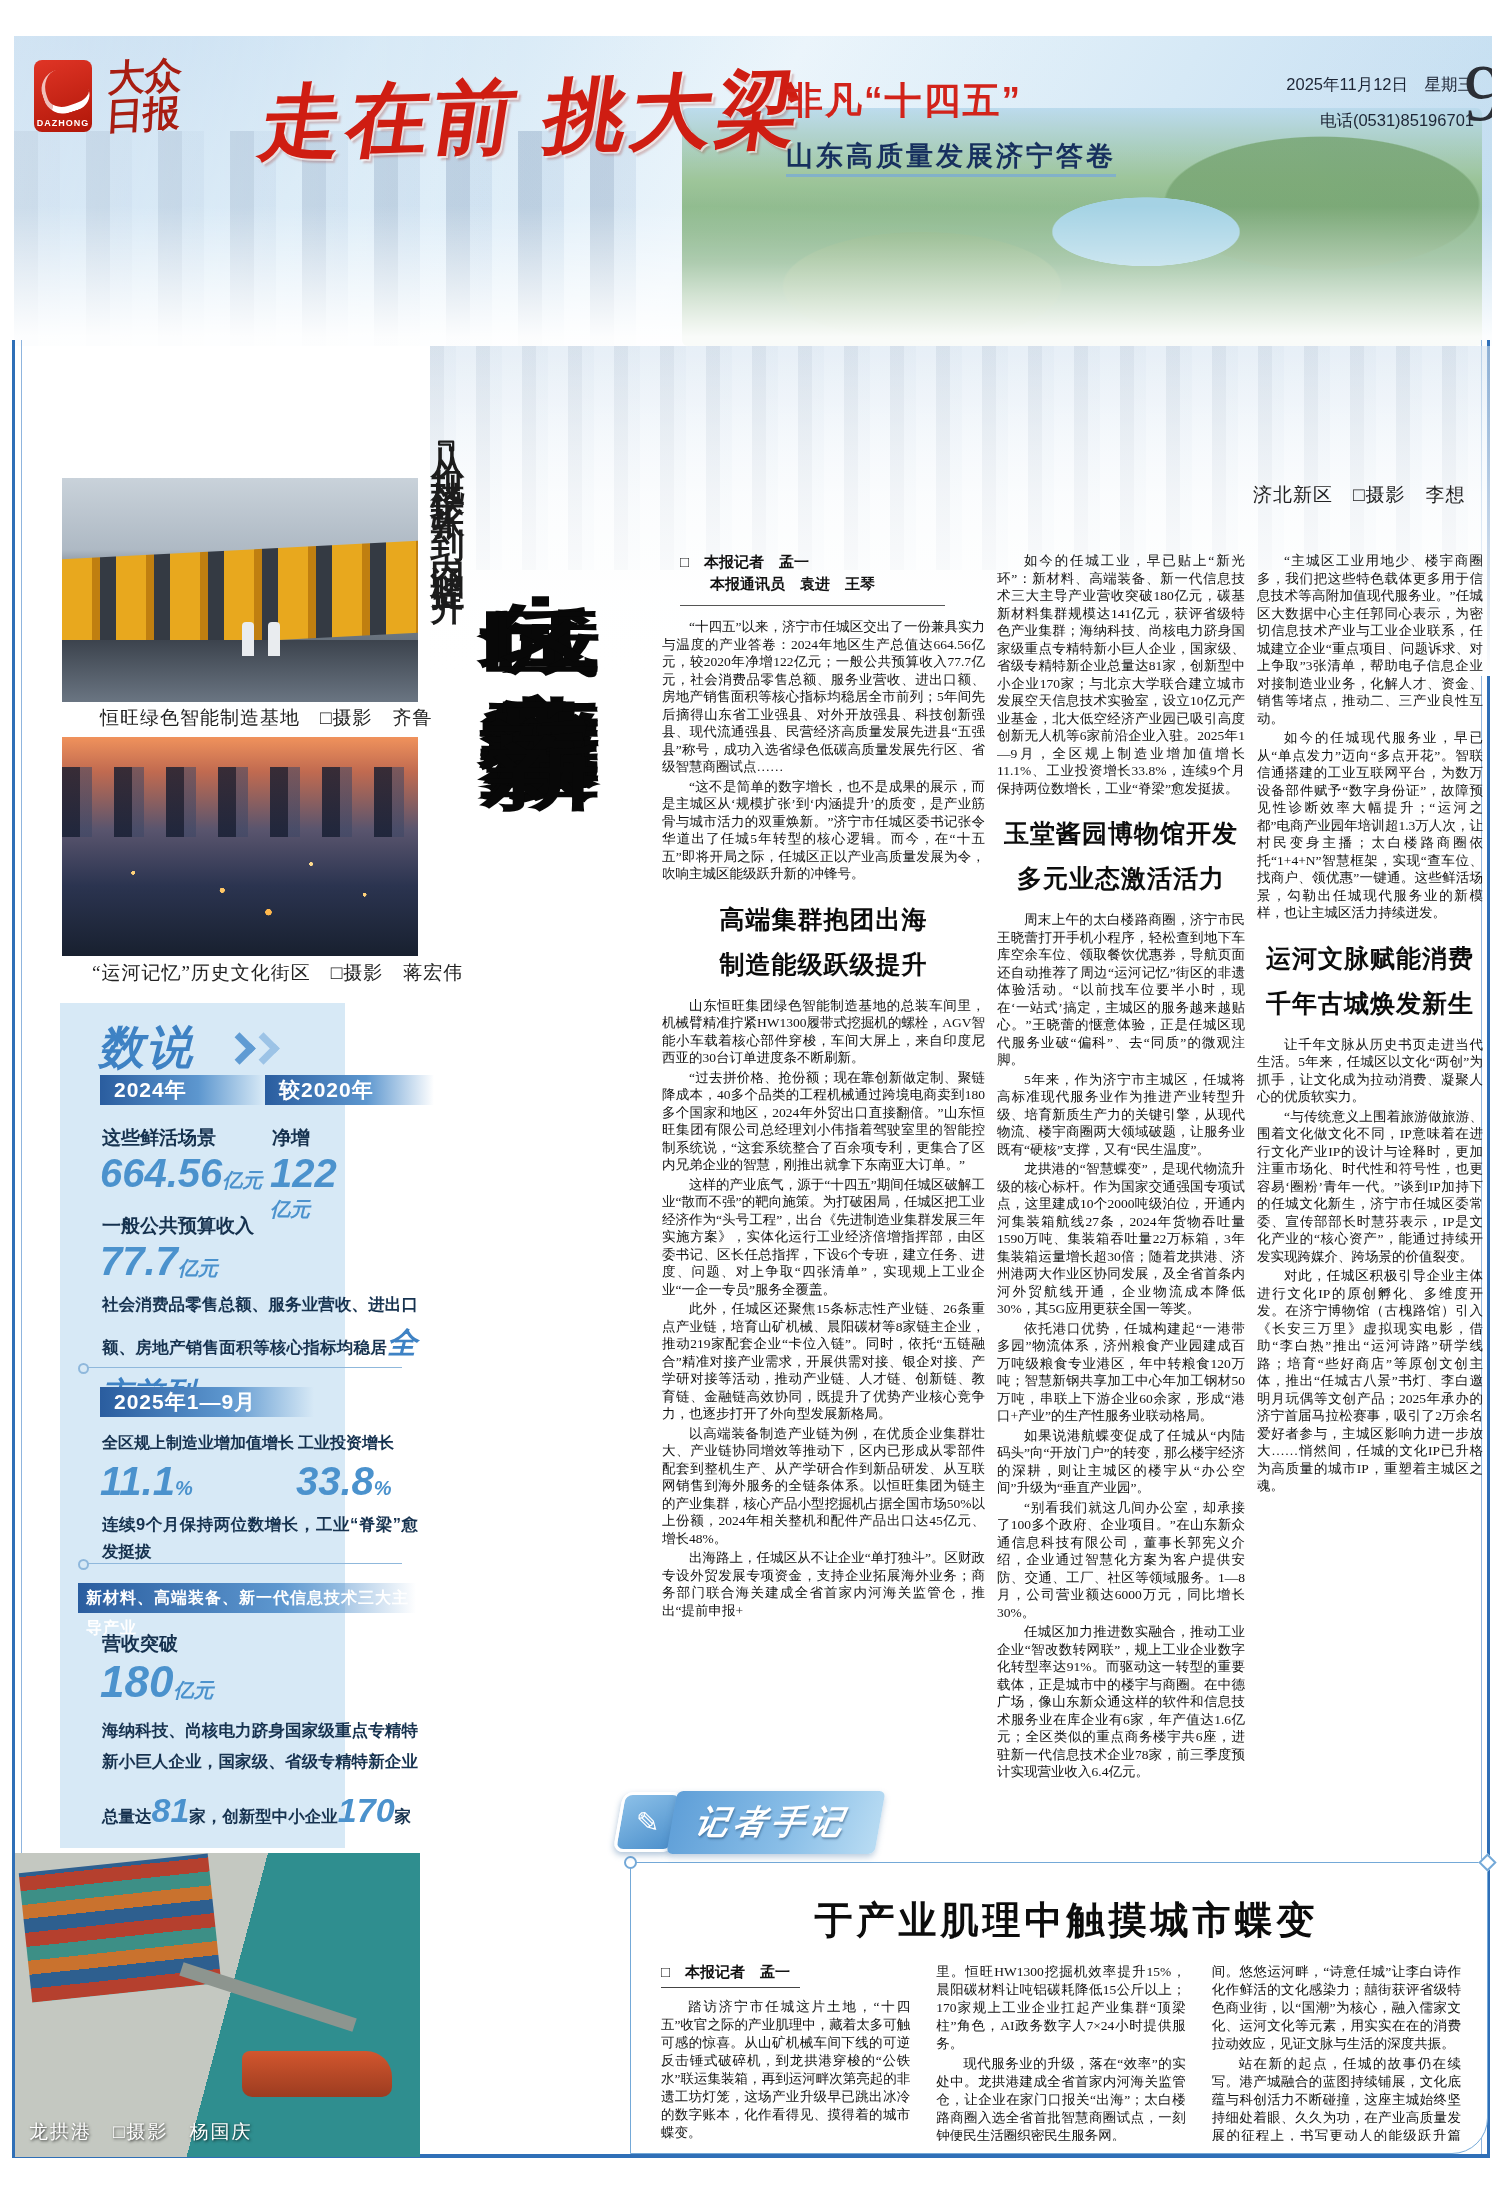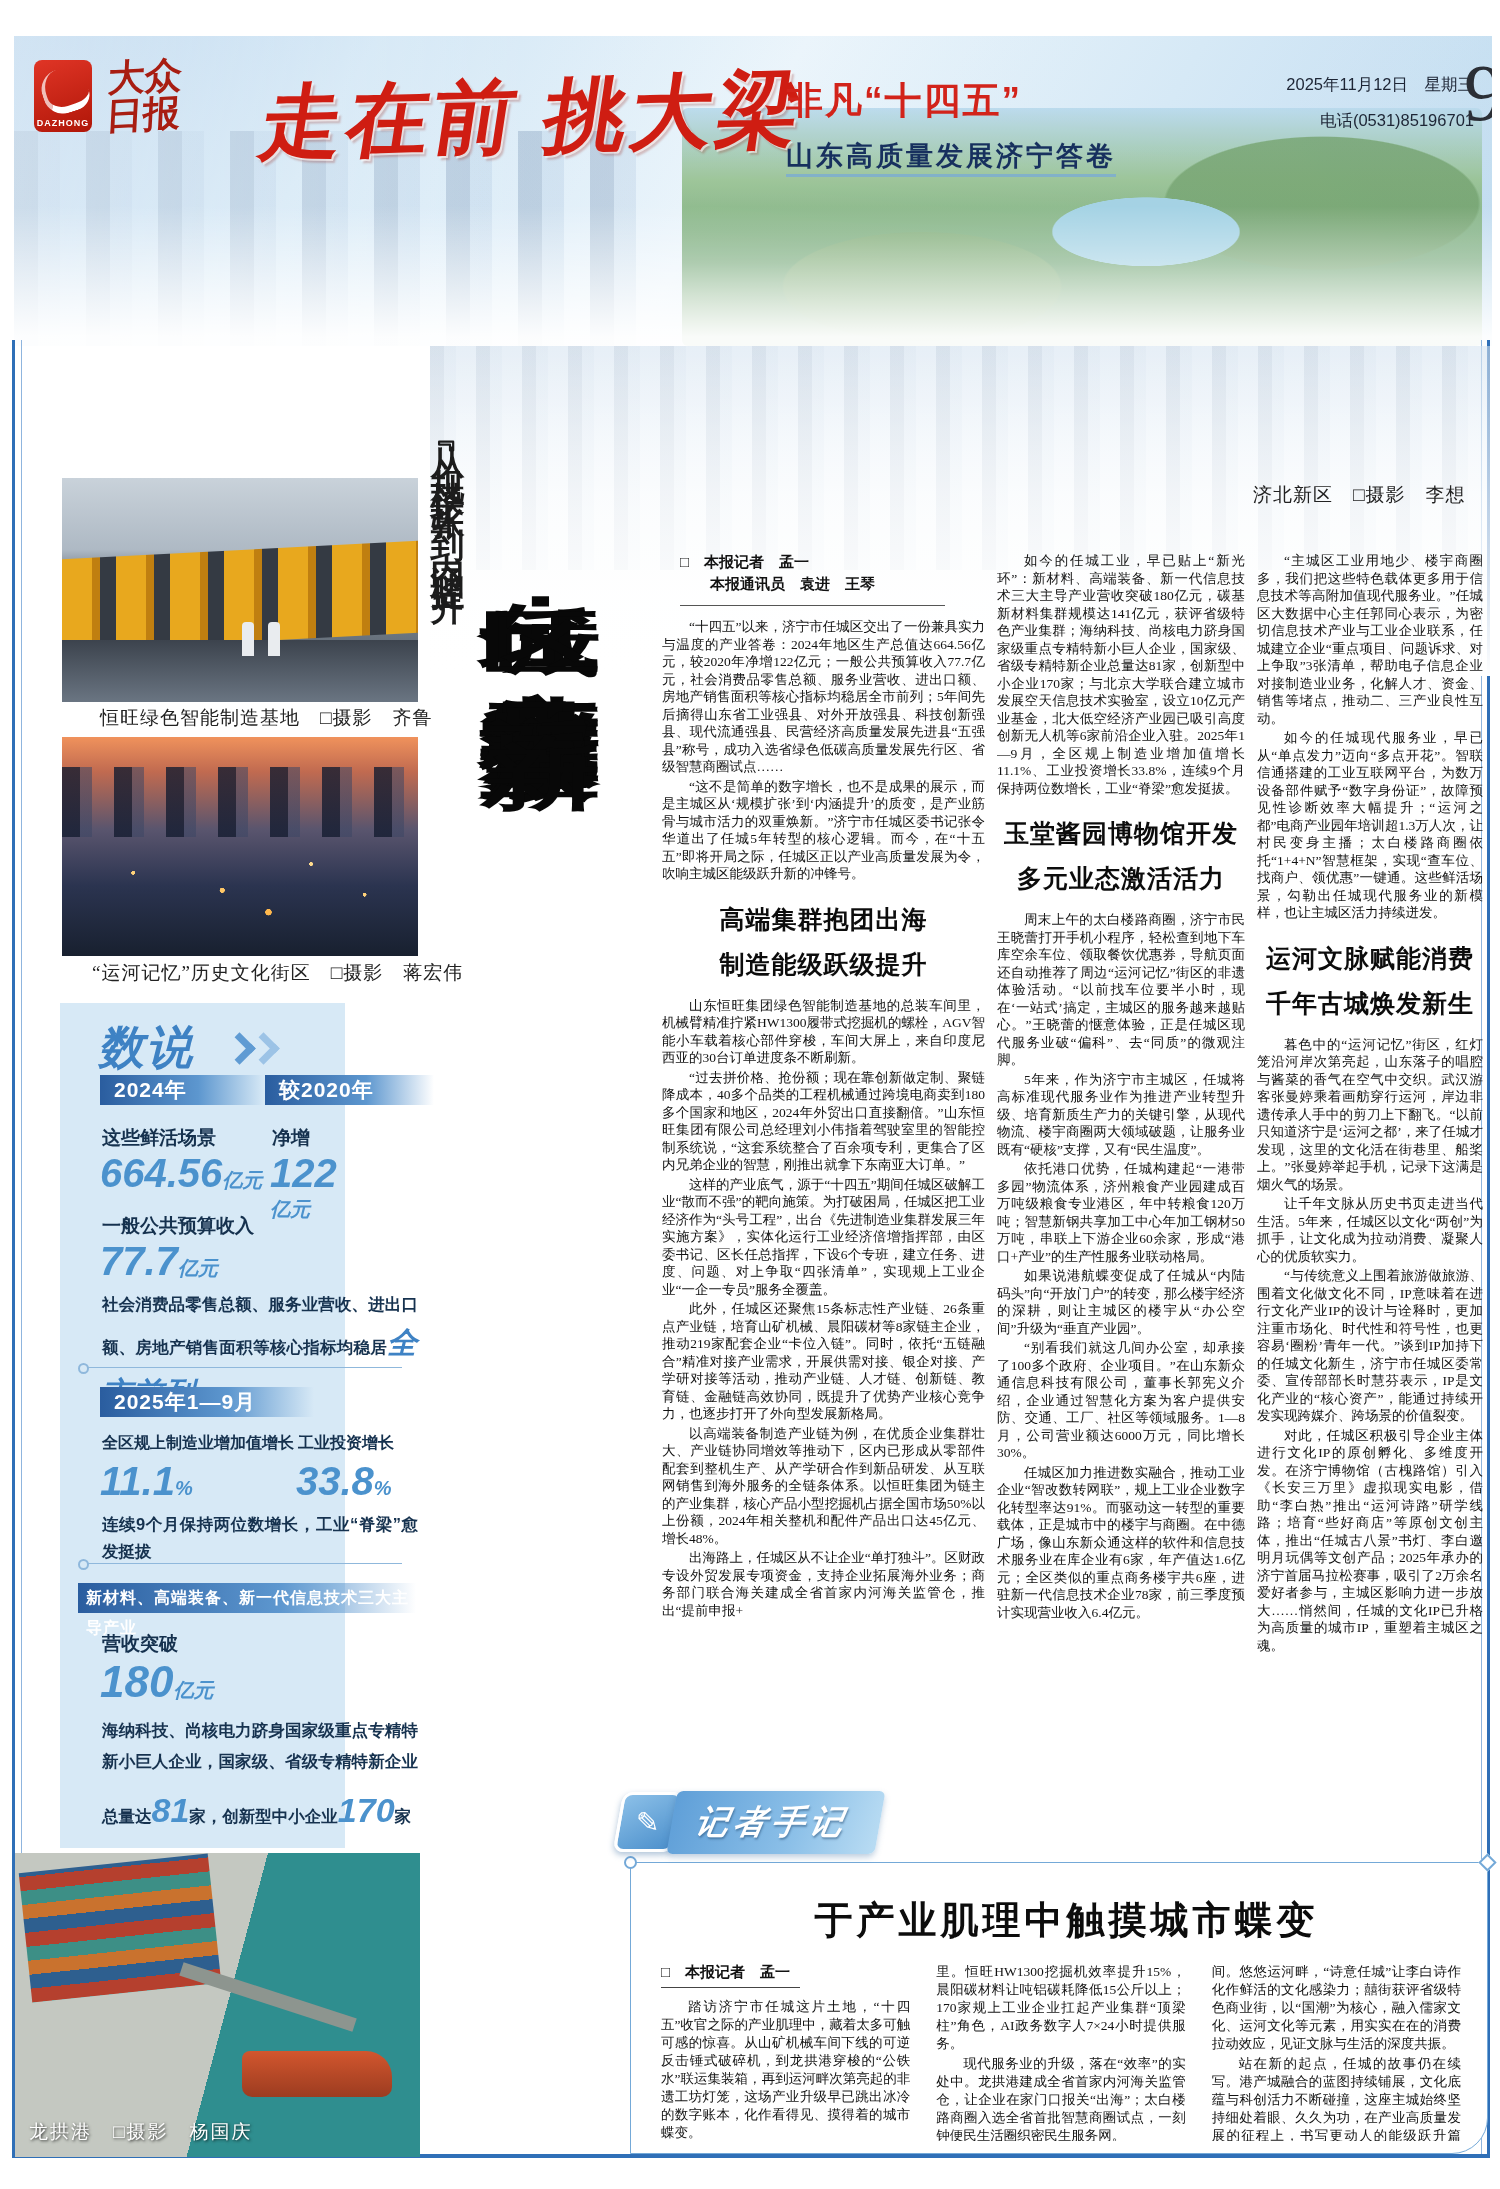--- a/index.html
+++ b/index.html
@@ -291,34 +291,34 @@
   </div>
 
   <div class="col col2">
     <p>如今的任城工业，早已贴上“新光环”：新材料、高端装备、新一代信息技术三大主导产业营收突破180亿元，碳基新材料集群规模达141亿元，获评省级特色产业集群；海纳科技、尚核电力跻身国家级重点专精特新小巨人企业，国家级、省级专精特新企业总量达81家，创新型中小企业170家；与北京大学联合建立城市发展空天信息技术实验室，设立10亿元产业基金，北大低空经济产业园已吸引高度创新无人机等6家前沿企业入驻。2025年1—9月，全区规上制造业增加值增长11.1%、工业投资增长33.8%，连续9个月保持两位数增长，工业“脊梁”愈发挺拔。</p>
     <div class="subhead">
       <div>玉堂酱园博物馆开发</div>
       <div>多元业态激活活力</div>
     </div>
     <p>周末上午的太白楼路商圈，济宁市民王晓蕾打开手机小程序，轻松查到地下车库空余车位、领取餐饮优惠券，导航页面还自动推荐了周边“运河记忆”街区的非遗体验活动。“以前找车位要半小时，现在‘一站式’搞定，主城区的服务越来越贴心。”王晓蕾的惬意体验，正是任城区现代服务业破“偏科”、去“同质”的微观注脚。</p>
     <p>5年来，作为济宁市主城区，任城将高标准现代服务业作为推进产业转型升级、培育新质生产力的关键引擎，从现代物流、楼宇商圈两大领域破题，让服务业既有“硬核”支撑，又有“民生温度”。</p>
+    <p>龙拱港的“智慧蝶变”，是现代物流升级的核心标杆。作为国家交通强国专项试点，这里建成10个2000吨级泊位，开通内河集装箱航线27条，2024年货物吞吐量1590万吨、集装箱吞吐量22万标箱，3年集装箱运量增长超30倍；随着龙拱港、济州港两大作业区协同发展，及全省首条内河外贸航线开通，企业物流成本降低30%，其5G应用更获全国一等奖。</p>
     <p>依托港口优势，任城构建起“一港带多园”物流体系，济州粮食产业园建成百万吨级粮食专业港区，年中转粮食120万吨；智慧新钢共享加工中心年加工钢材50万吨，串联上下游企业60余家，形成“港口+产业”的生产性服务业联动格局。</p>
     <p>如果说港航蝶变促成了任城从“内陆码头”向“开放门户”的转变，那么楼宇经济的深耕，则让主城区的楼宇从“办公空间”升级为“垂直产业园”。</p>
     <p>“别看我们就这几间办公室，却承接了100多个政府、企业项目。”在山东新众通信息科技有限公司，董事长郭宪义介绍，企业通过智慧化方案为客户提供安防、交通、工厂、社区等领域服务。1—8月，公司营业额达6000万元，同比增长30%。</p>
     <p>任城区加力推进数实融合，推动工业企业“智改数转网联”，规上工业企业数字化转型率达91%。而驱动这一转型的重要载体，正是城市中的楼宇与商圈。在中德广场，像山东新众通这样的软件和信息技术服务业在库企业有6家，年产值达1.6亿元；全区类似的重点商务楼宇共6座，进驻新一代信息技术企业78家，前三季度预计实现营业收入6.4亿元。</p>
   </div>
 
   <div class="col col3">
     <p>“主城区工业用地少、楼宇商圈多，我们把这些特色载体更多用于信息技术等高附加值现代服务业。”任城区大数据中心主任郭同心表示，为密切信息技术产业与工业企业联系，任城建立企业“重点项目、问题诉求、对上争取”3张清单，帮助电子信息企业对接制造业业务，化解人才、资金、销售等堵点，推动二、三产业良性互动。</p>
     <p>如今的任城现代服务业，早已从“单点发力”迈向“多点开花”。智联信通搭建的工业互联网平台，为数万设备部件赋予“数字身份证”，故障预见性诊断效率大幅提升；“运河之都”电商产业园年培训超1.3万人次，让村民变身主播；太白楼路商圈依托“1+4+N”智慧框架，实现“查车位、找商户、领优惠”一键通。这些鲜活场景，勾勒出任城现代服务业的新模样，也让主城区活力持续迸发。</p>
     <div class="subhead">
       <div>运河文脉赋能消费</div>
       <div>千年古城焕发新生</div>
     </div>
-    <p>暮色中的“运河记忆”街区，红灯笼沿河岸次第亮起，山东落子的唱腔与酱菜的香气在空气中交织。武汉游客张曼婷乘着画舫穿行运河，岸边非遗传承人手中的剪刀上下翻飞。“以前只知道济宁是‘运河之都’，来了任城才发现，这里的文化活在街巷里、船桨上。”张曼婷举起手机，记录下这满是烟火气的场景。</p>
     <p>让千年文脉从历史书页走进当代生活。5年来，任城区以文化“两创”为抓手，让文化成为拉动消费、凝聚人心的优质软实力。</p>
     <p>“与传统意义上围着旅游做旅游、围着文化做文化不同，IP意味着在进行文化产业IP的设计与诠释时，更加注重市场化、时代性和符号性，也更容易‘圈粉’青年一代。”谈到IP加持下的任城文化新生，济宁市任城区委常委、宣传部部长时慧芬表示，IP是文化产业的“核心资产”，能通过持续开发实现跨媒介、跨场景的价值裂变。</p>
     <p>对此，任城区积极引导企业主体进行文化IP的原创孵化、多维度开发。在济宁博物馆（古槐路馆）引入《长安三万里》虚拟现实电影，借助“李白热”推出“运河诗路”研学线路；培育“些好商店”等原创文创主体，推出“任城古八景”书灯、李白邀明月玩偶等文创产品；2025年承办的济宁首届马拉松赛事，吸引了2万余名爱好者参与，主城区影响力进一步放大……悄然间，任城的文化IP已升格为高质量的城市IP，重塑着主城区之魂。</p>
 
   </div>
 
   <div class="notes-badge">
     <div class="nbadge-icon">
         <span>✎</span>
       </div>

